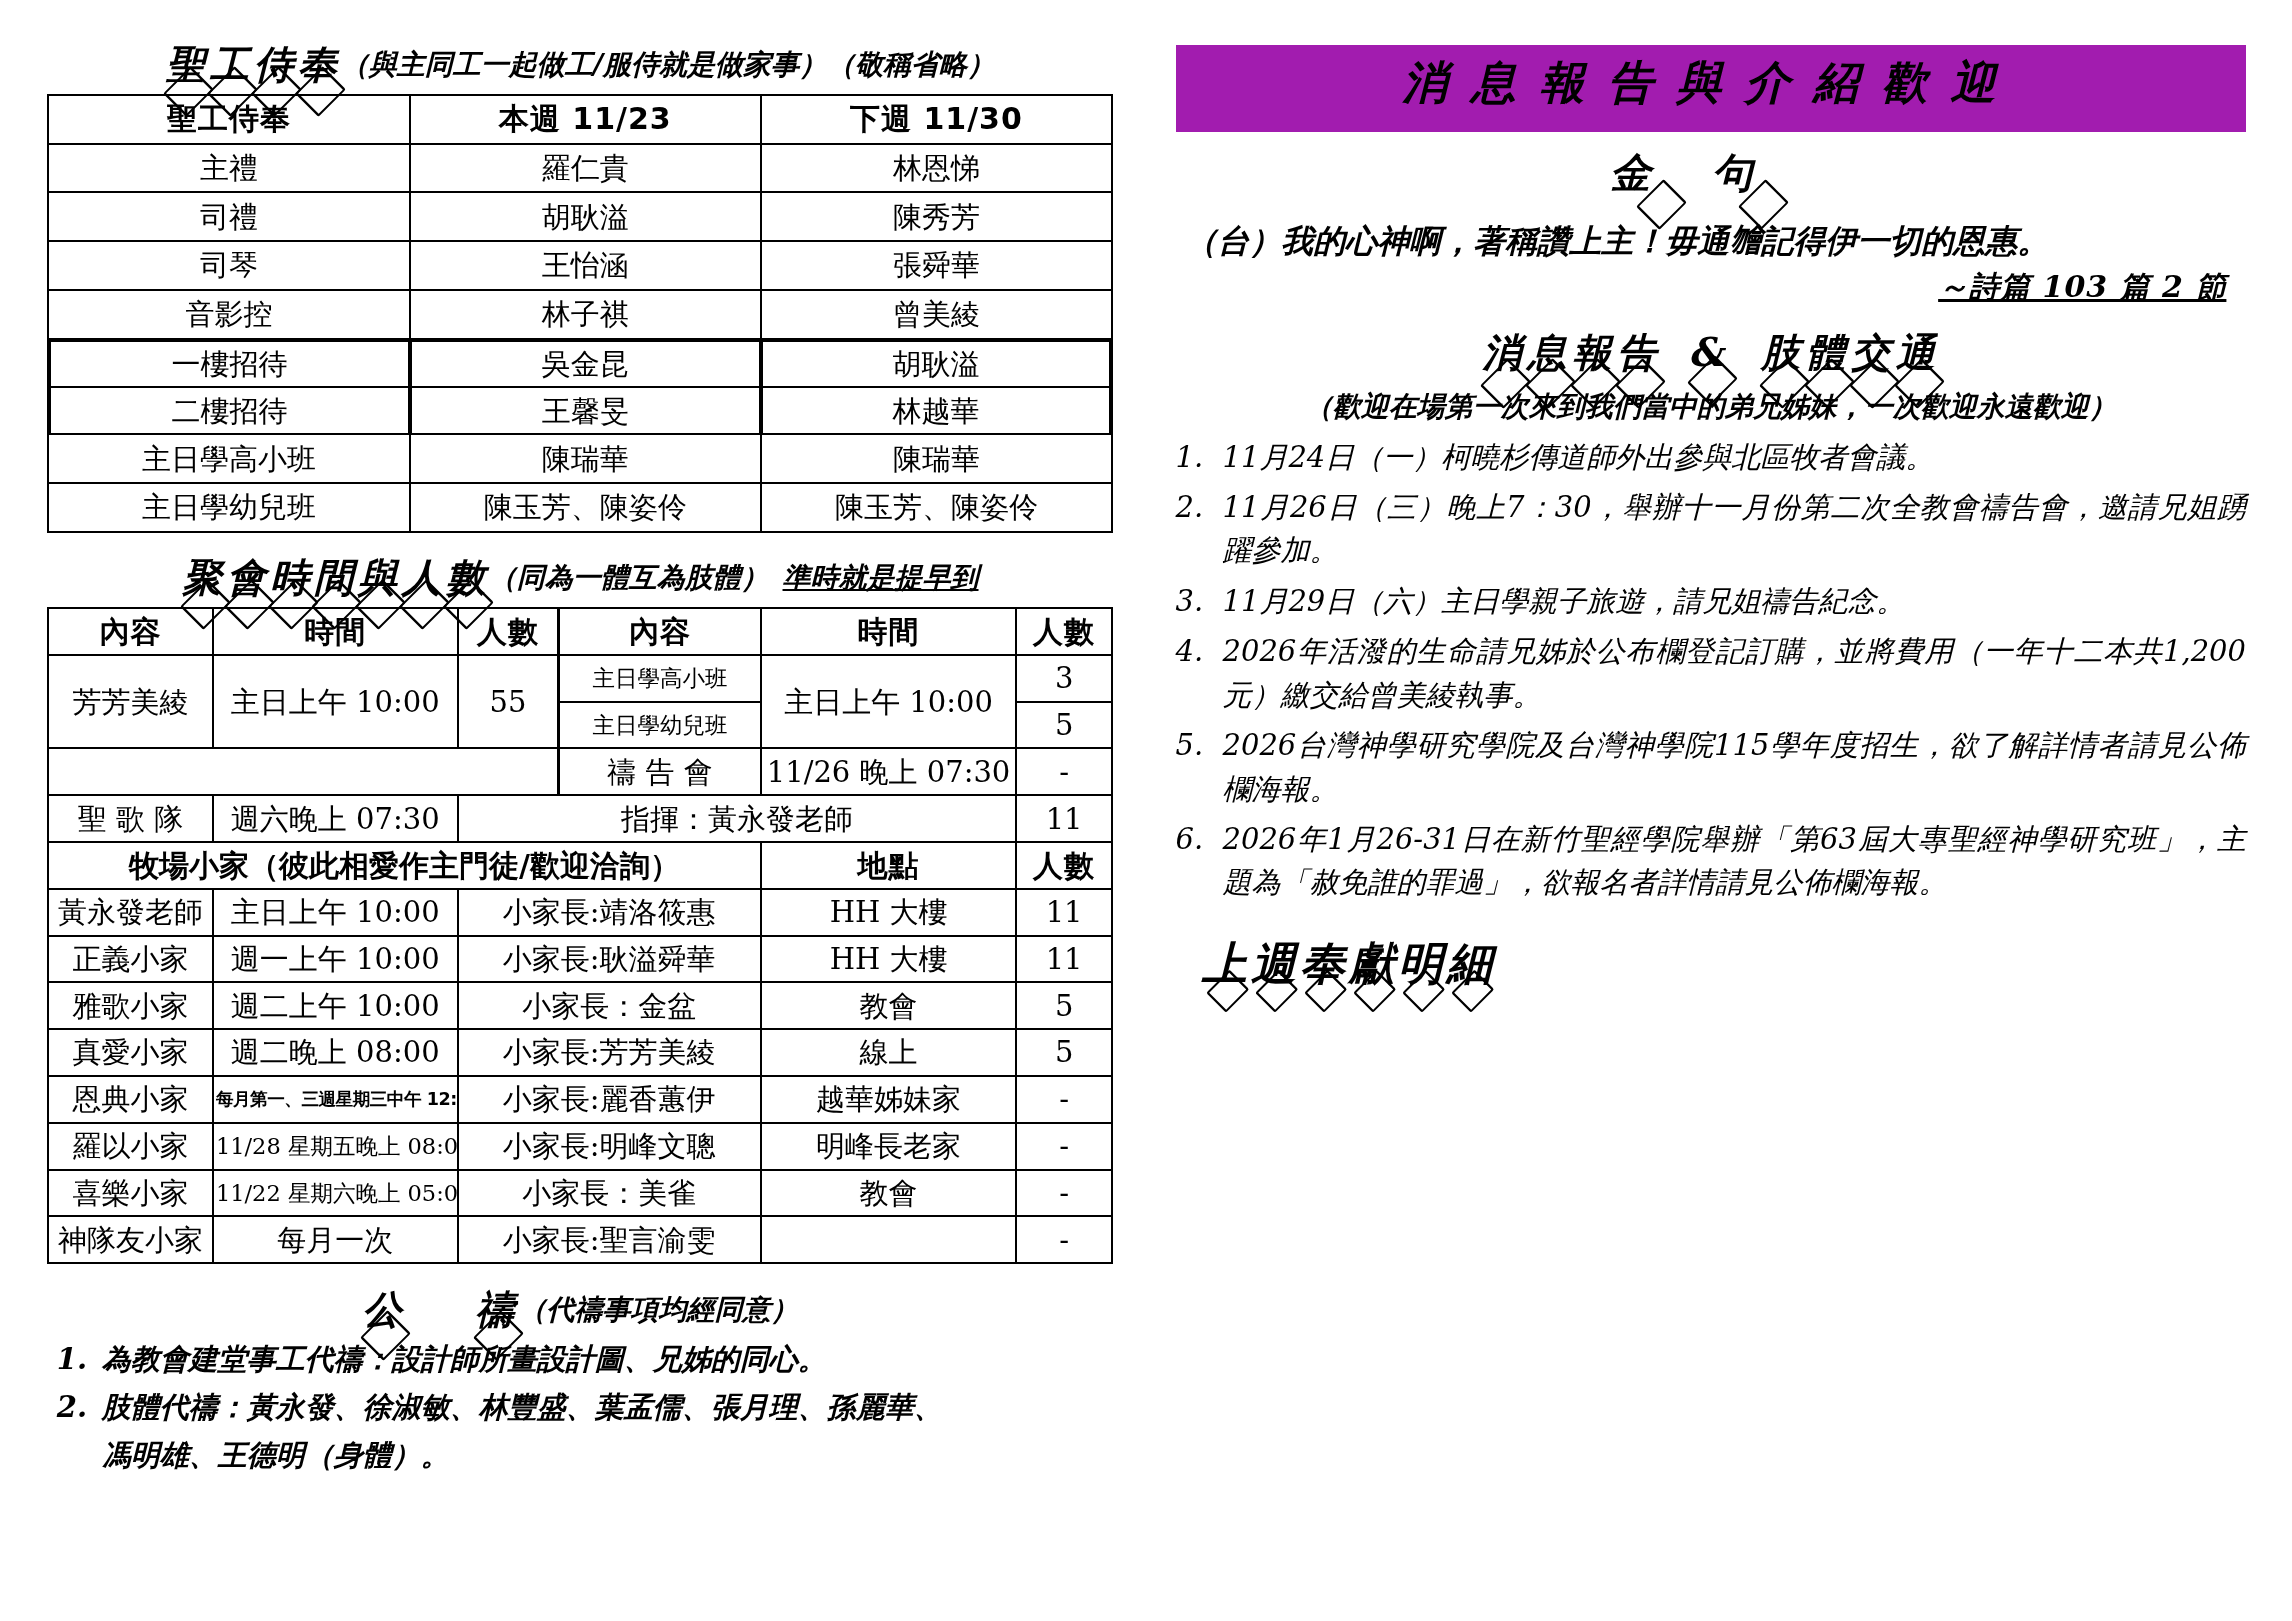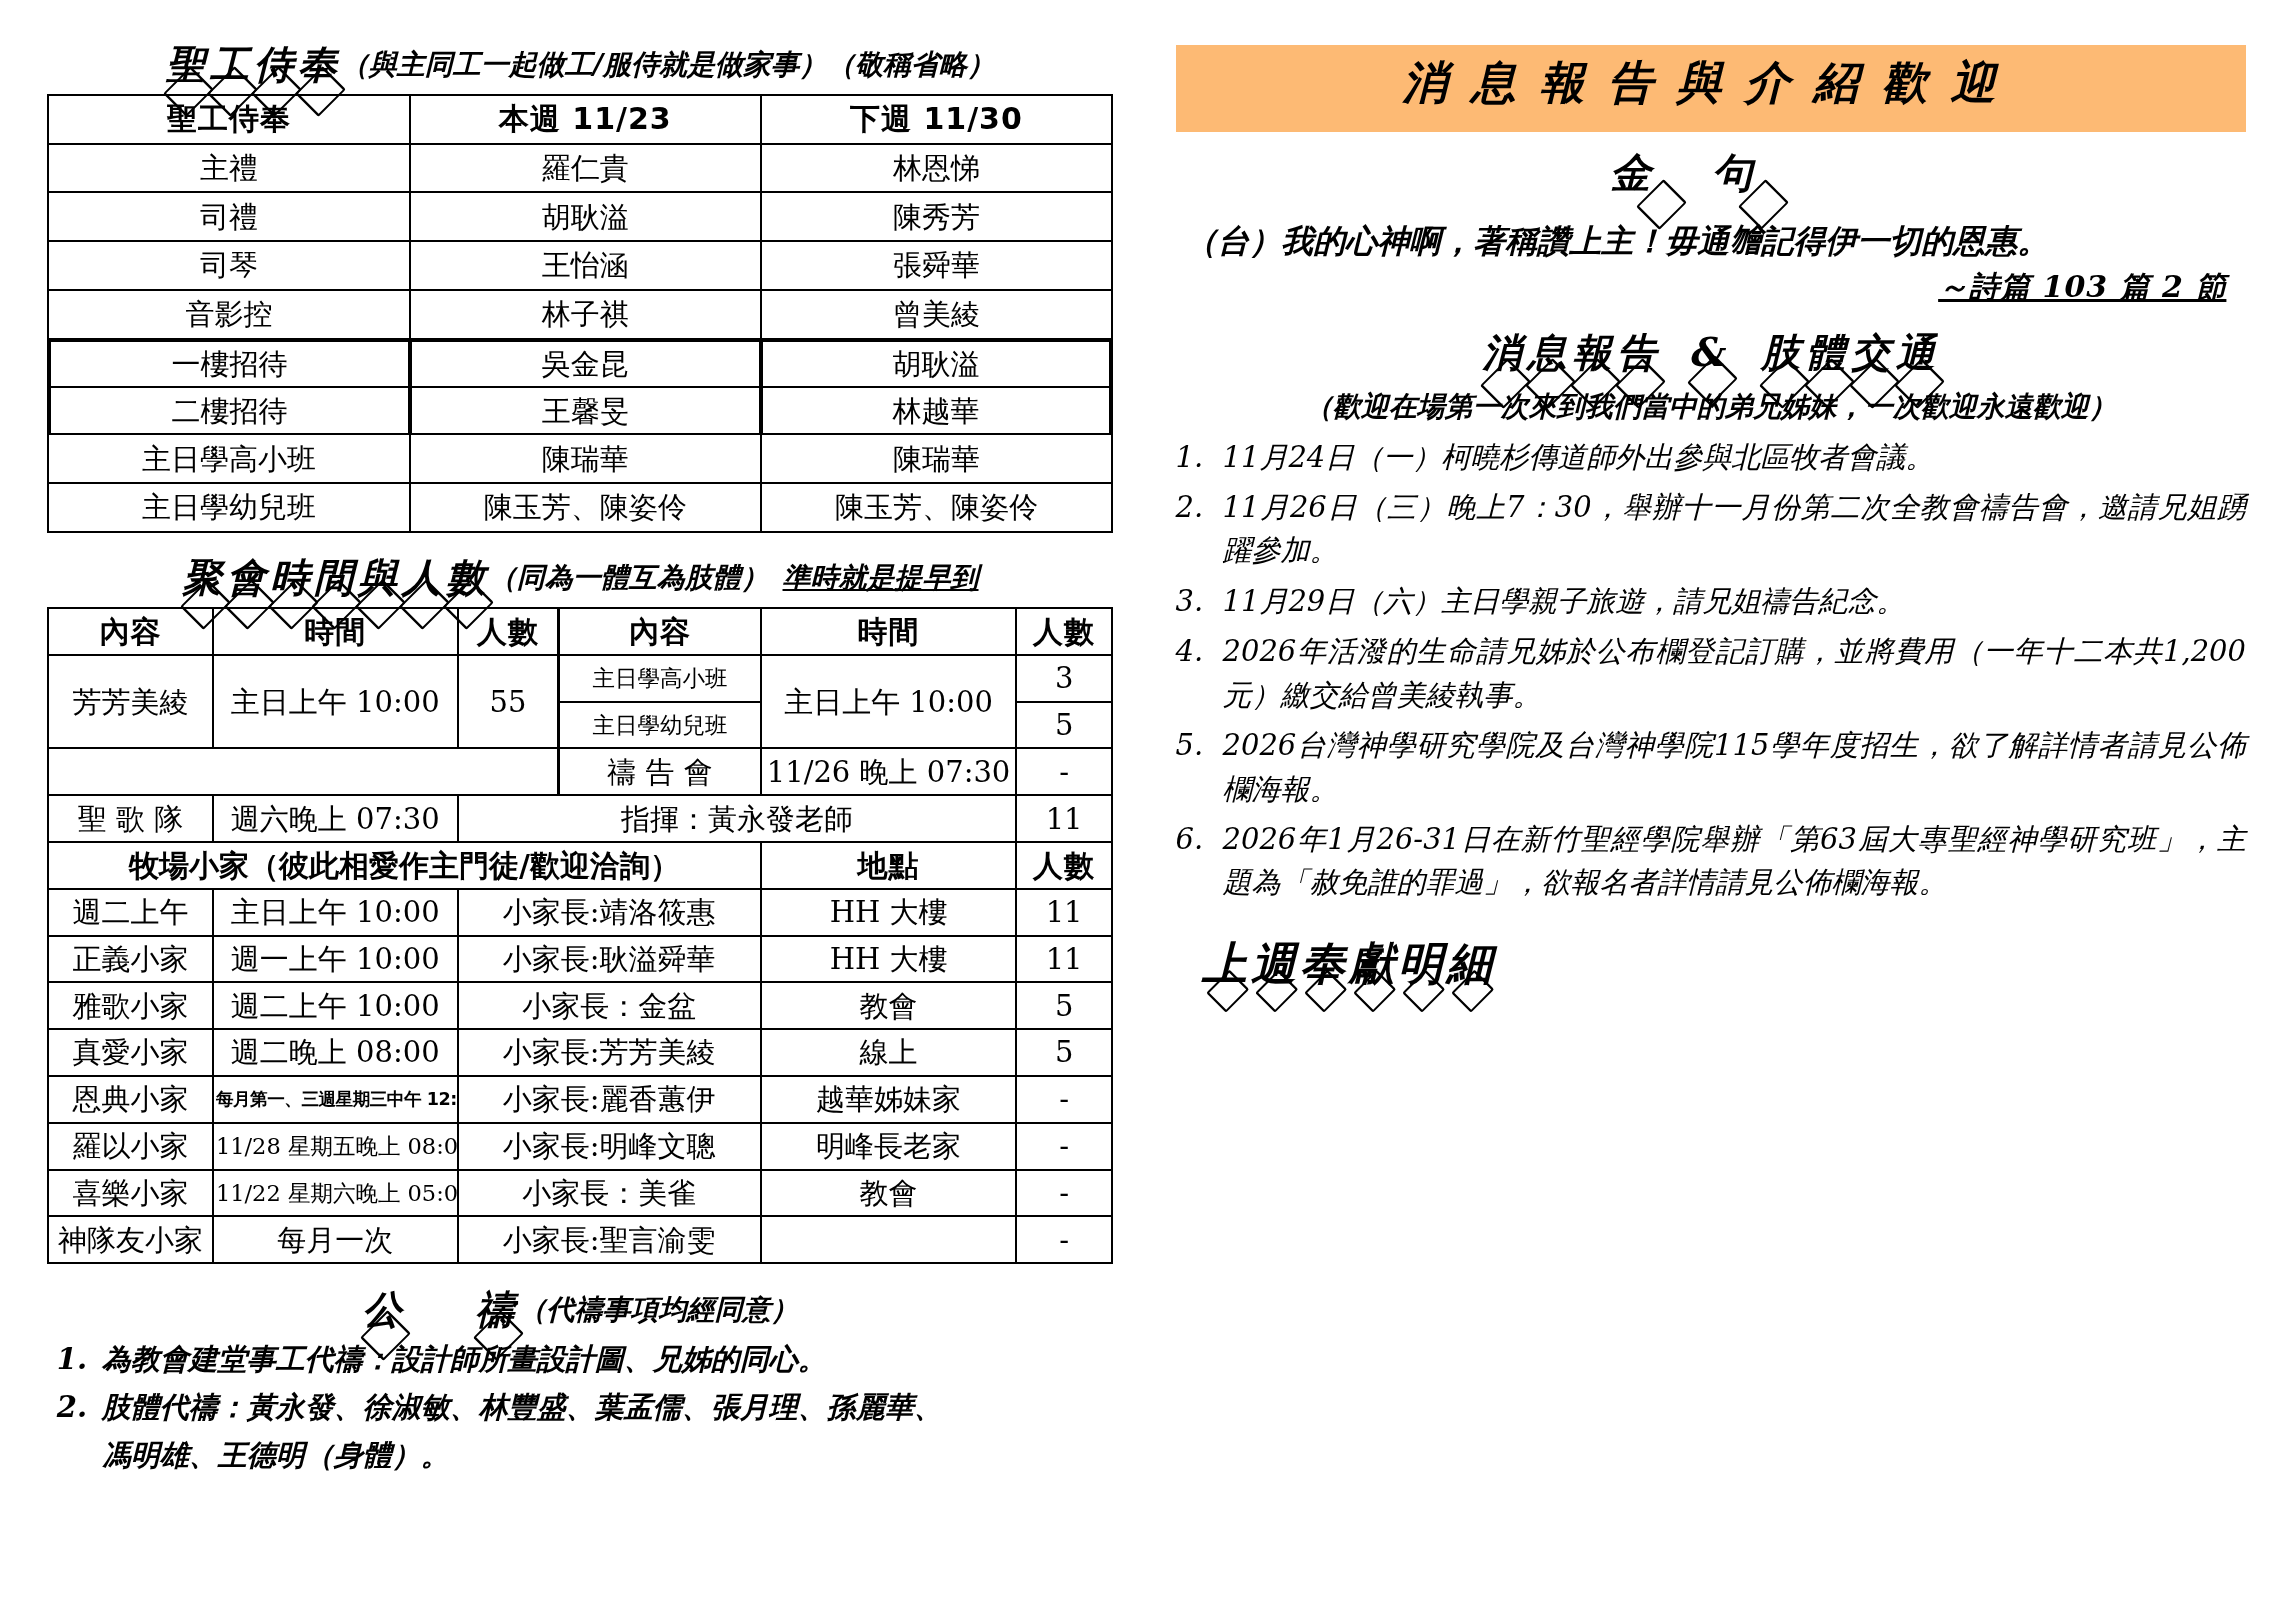--- a/index.html
+++ b/index.html
@@ -161,21 +161,21 @@
   .pray-list li {
     display: flex;
     margin-bottom: 5.9px;
     line-height: 1.45;
   }
   .pray-list li .num { width: 45px; flex: none; text-align: left; padding-left: 9.8px;}
   .pray-list li .txt { flex: 1; }
 
   
   .banner-head {
-    background: #fdba74;
+    background: #a21caf;
     text-align: center;
     padding: 7.8px 0 19.6px 0;
     margin-bottom: 9.8px;
   }
   .banner-head .deco-title { font-size: 45px; letter-spacing: 23.5px; }
 
   .gold-head {
     text-align: center;
     margin: 13.7px 0 3.9px 0;
   }
@@ -387,21 +387,21 @@
           <td colspan="3">指揮：黃永發老師</td>
           <td>11</td>
         </tr>
         <tr>
           <td colspan="4" class="banner">牧場小家（彼此相愛作主門徒/歡迎洽詢）</td>
           <td class="hdr">地點</td>
           <td class="hdr">人數</td>
         </tr>
 
         <tr>
-          <td>週二上午</td>
+          <td>黃永發老師</td>
           <td>主日上午 10:00</td>
           <td colspan="2">小家長:靖洛筱惠</td>
           <td>HH 大樓</td>
           <td>11</td>
         </tr>
         <tr>
           <td>正義小家</td>
           <td>週一上午 10:00</td>
           <td colspan="2">小家長:耿溢舜華</td>
           <td>HH 大樓</td>

